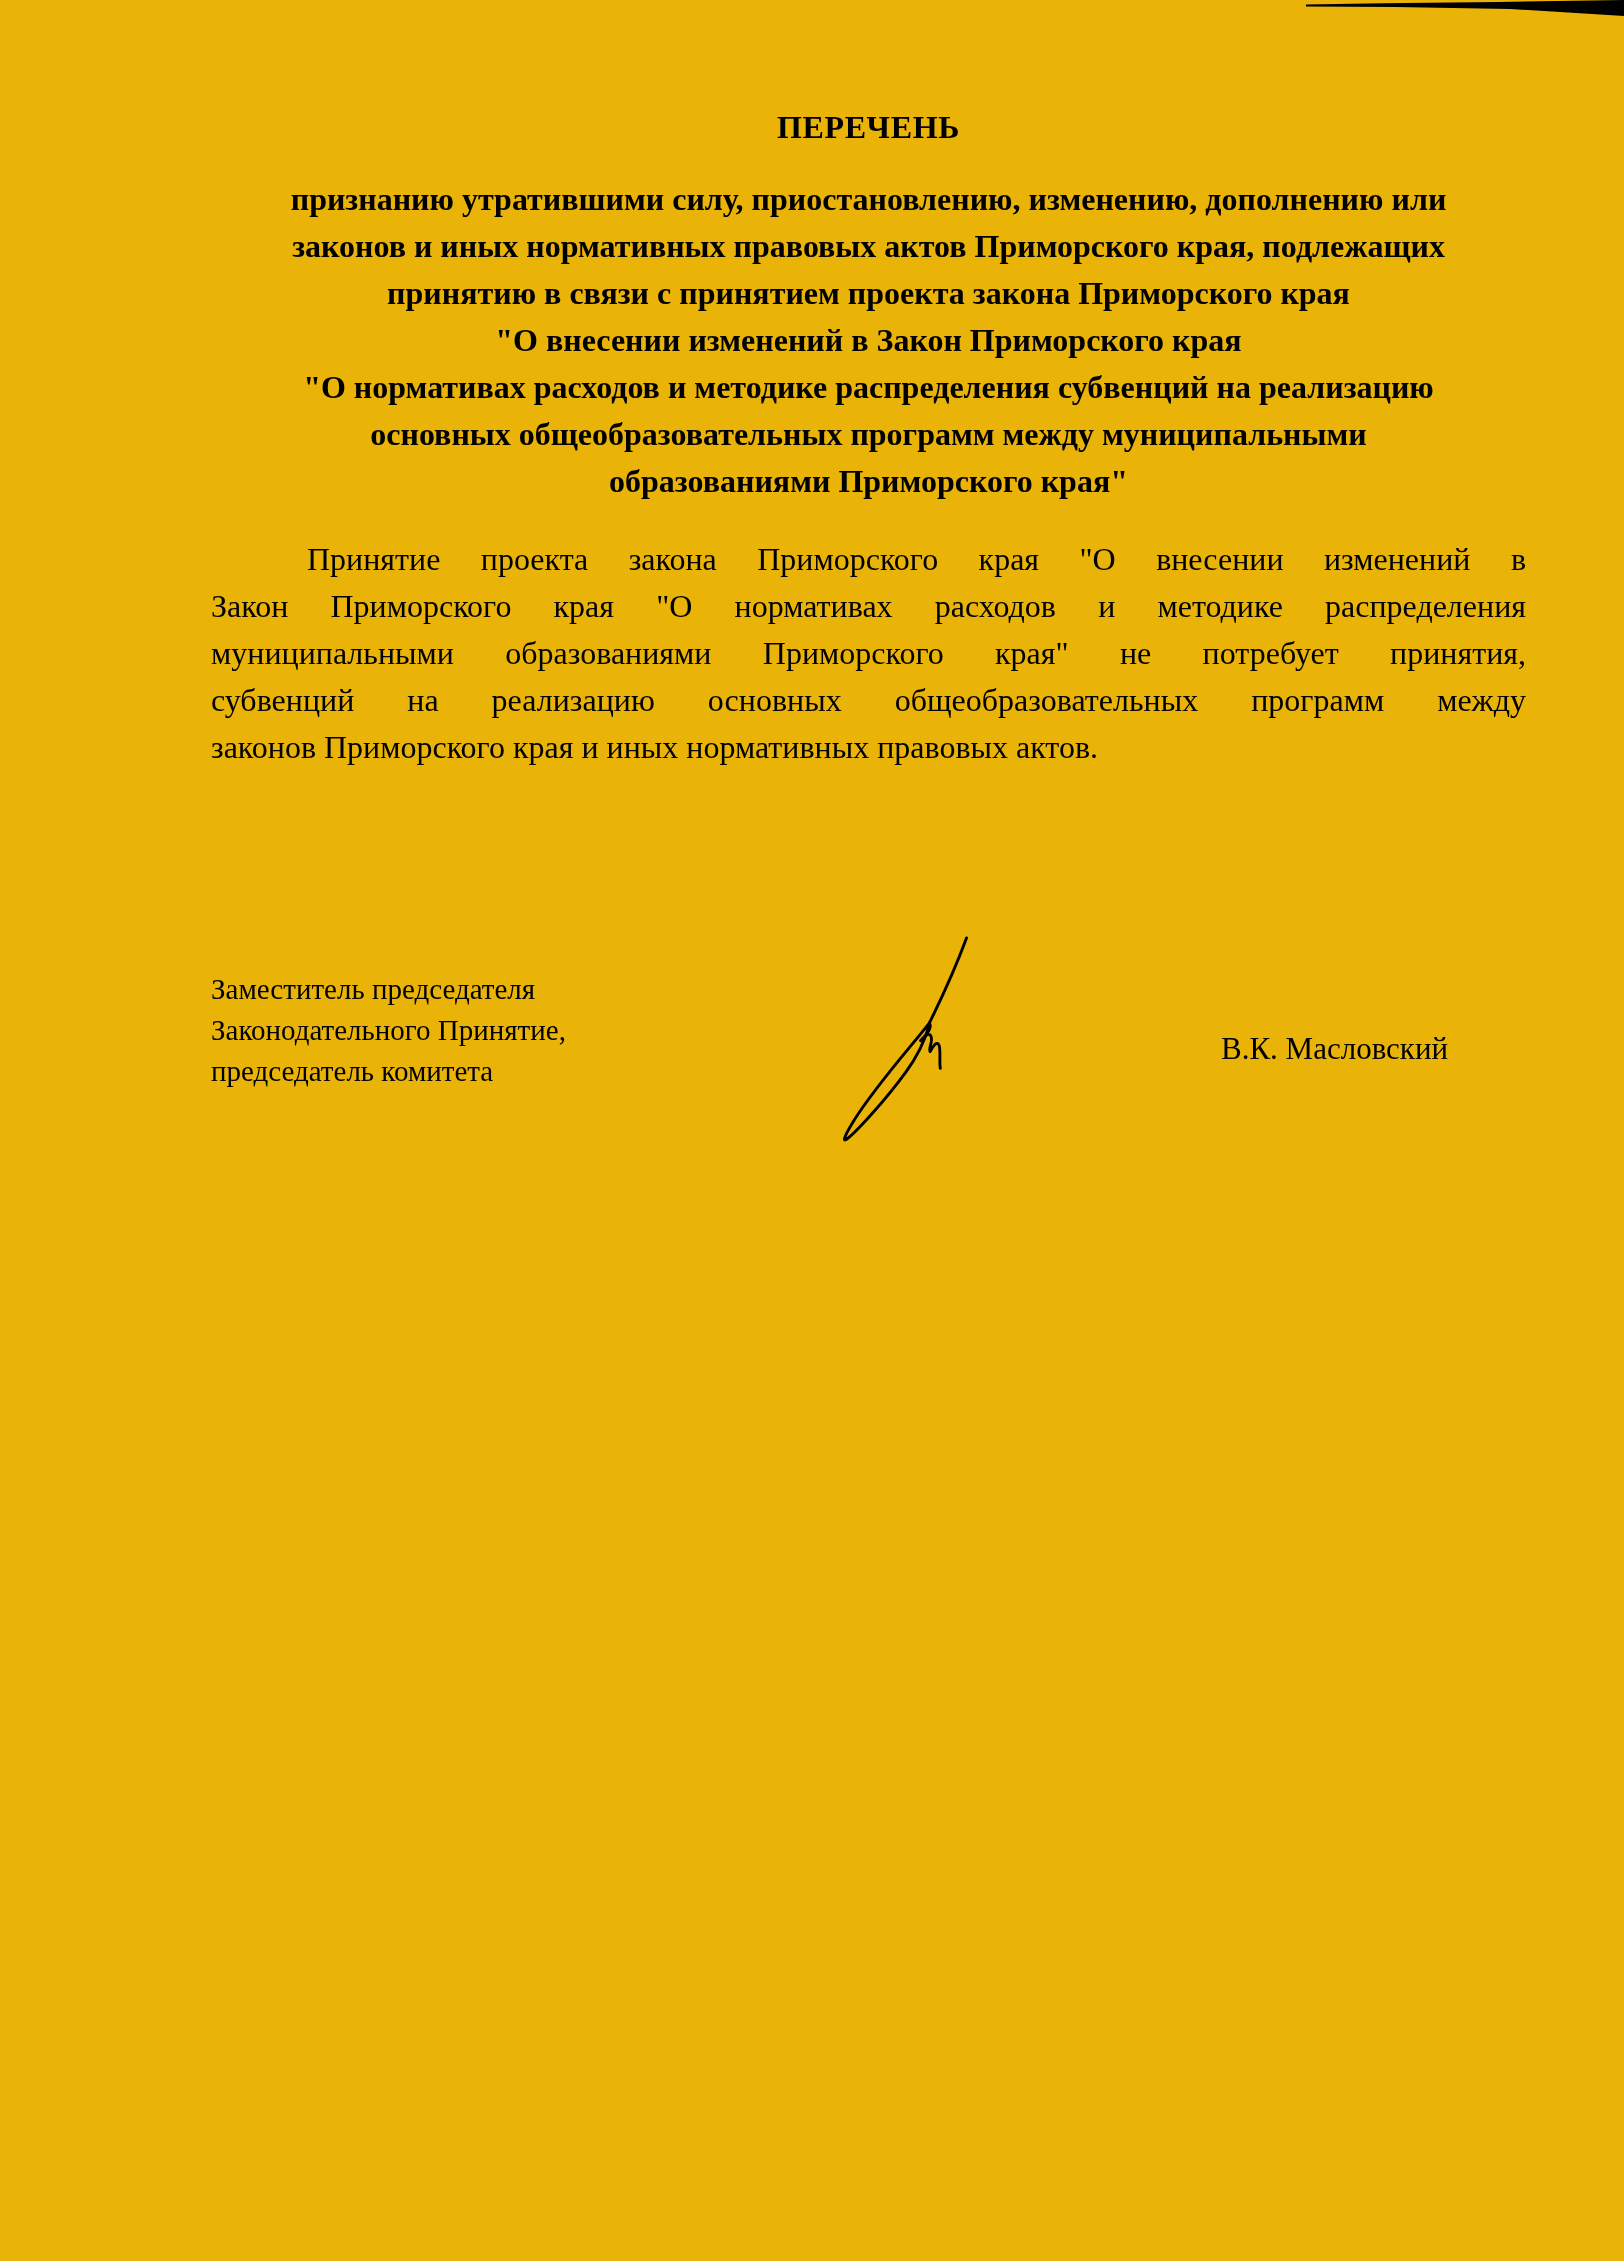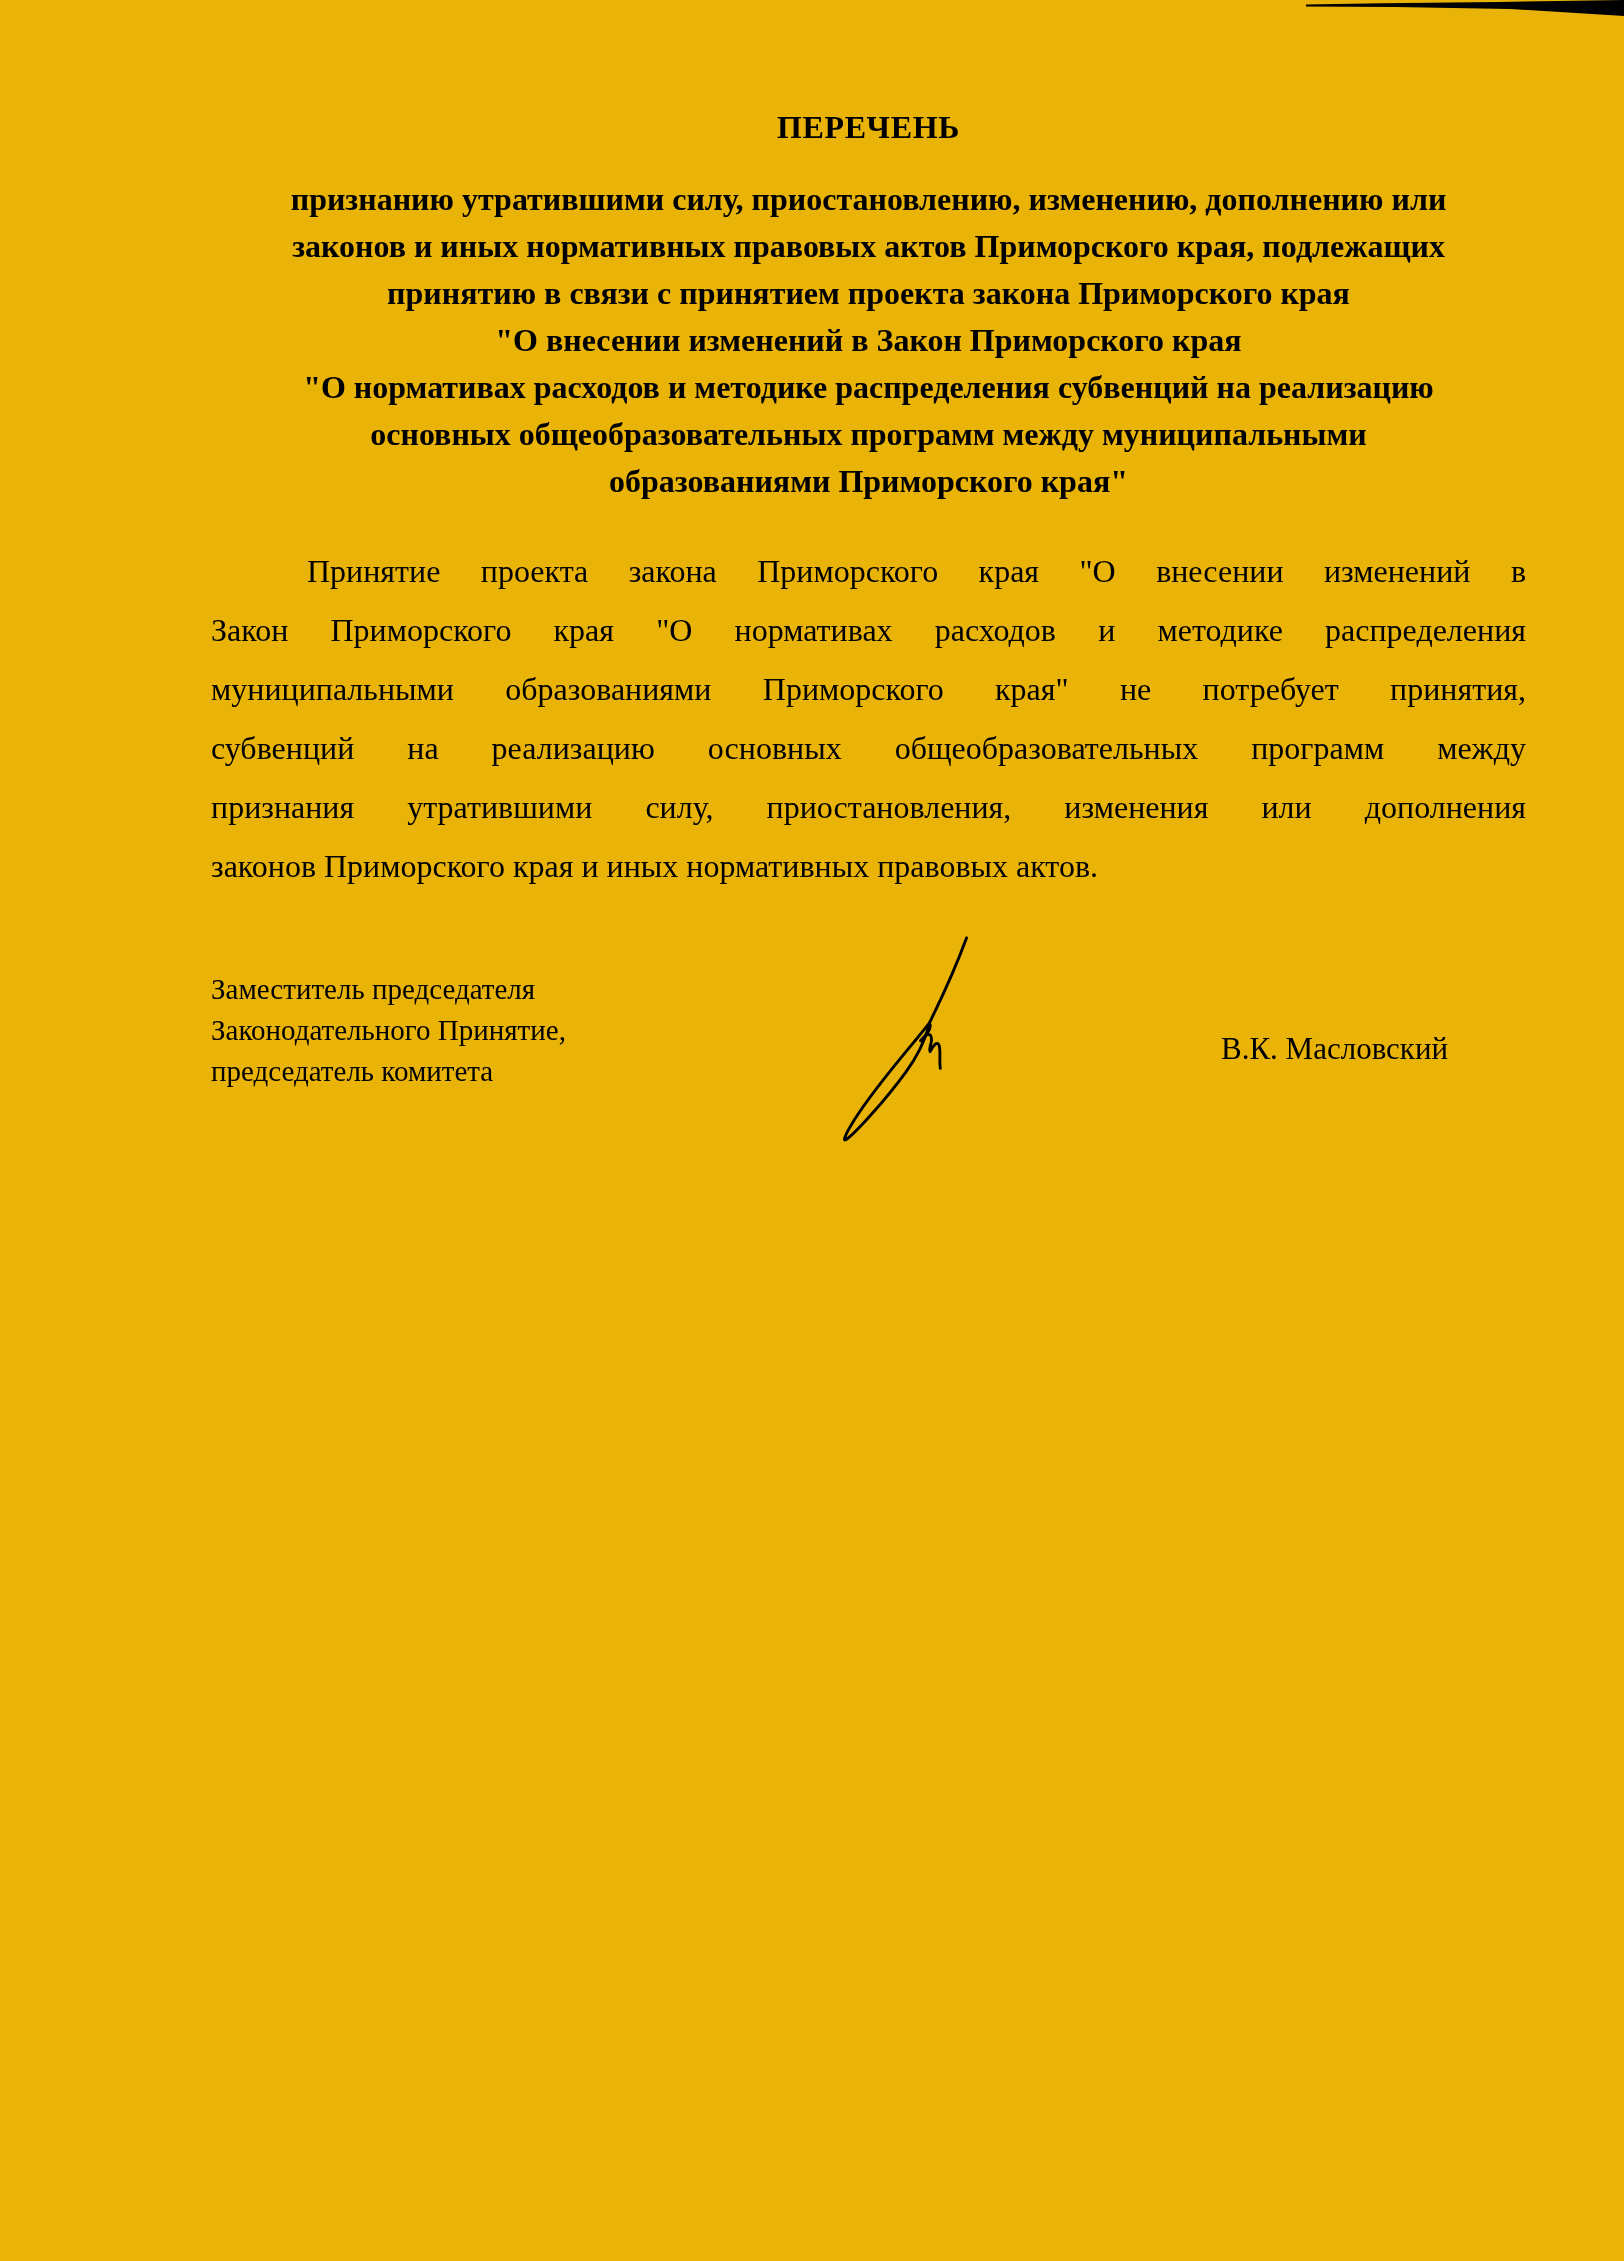--- a/index.html
+++ b/index.html
@@ -56,21 +56,20 @@
     position: absolute;
     top: 536px;
     left: 211px;
     width: 1315px;
     font-size: 32px;
     line-height: 47px;
   }
   .doc-body .line {
     text-align: justify;
     text-align-last: justify;
-    margin-top: 12px;
   }
   .doc-body .line.first {
     padding-left: 96px;
   }
   .doc-body .line.last {
     text-align: left;
     text-align-last: left;
   }
   
   .sig-position {
@@ -118,21 +117,20 @@
     <div class="line">"О нормативах расходов и методике распределения субвенций на реализацию</div>
     <div class="line">основных общеобразовательных программ между муниципальными</div>
     <div class="line">образованиями Приморского края"</div>
   </div>
 
   <div class="doc-body">
     <div class="line first">Принятие проекта закона Приморского края "О внесении изменений в</div>
     <div class="line">Закон Приморского края "О нормативах расходов и методике распределения</div>
     <div class="line">муниципальными образованиями Приморского края" не потребует принятия,</div>
     <div class="line">субвенций на реализацию основных общеобразовательных программ между</div>
-    <div class="line">признания утратившими силу, приостановления, изменения или дополнения</div>
     <div class="line last">законов Приморского края и иных нормативных правовых актов.</div>
   </div>
 
   <div class="sig-position">
     <div class="line">Заместитель председателя</div>
     <div class="line">Законодательного Принятие,</div>
     <div class="line">председатель комитета</div>
   </div>
 
   <svg class="signature-svg" viewBox="0 0 280 360">

